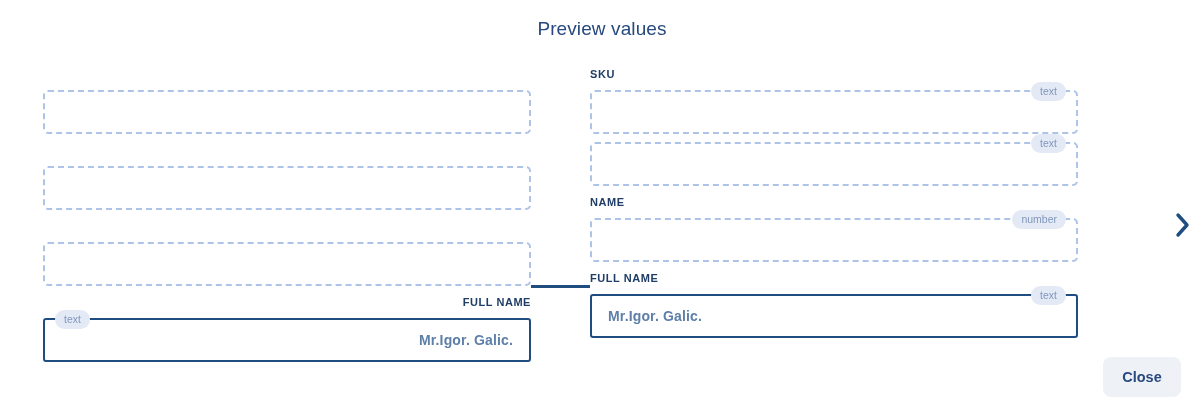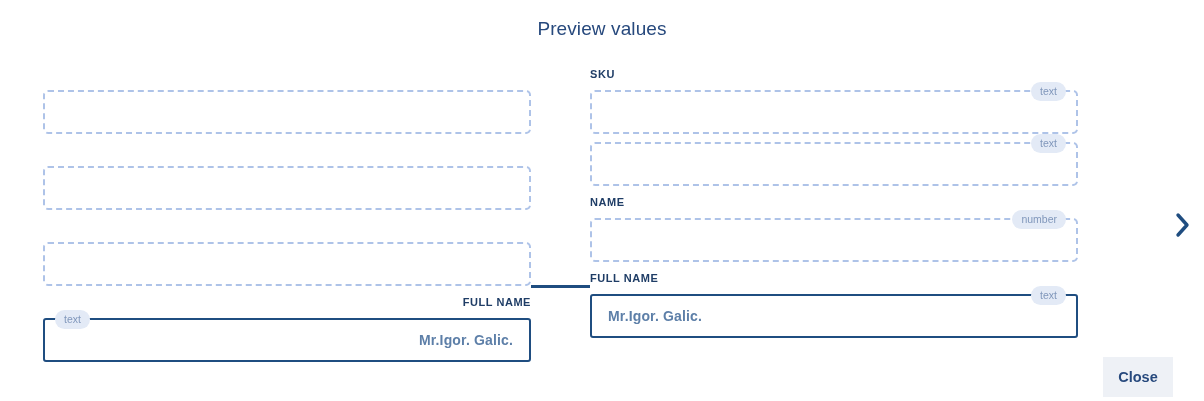--- a/index.html
+++ b/index.html
@@ -108,23 +108,23 @@
   .chevron{
     position:absolute;left:1172px;top:208px;
     width:22px;height:34px;
     display:flex;align-items:center;justify-content:center;
   }
   .chevron svg{display:block;}
 
   
   .close-btn{
     position:absolute;left:1103px;top:357px;
-    width:70px;height:40px;
+    width:78px;height:40px;
     background:var(--btn-bg);
-    border:none;border-radius:0;
+    border:none;border-radius:8px;
     color:var(--title);
     font-family:"Liberation Sans", sans-serif;
     font-size:14.5px;font-weight:700;
     cursor:pointer;
   }
 </style>
 </head>
 <body>
 
 <div class="title">Preview values</div>

